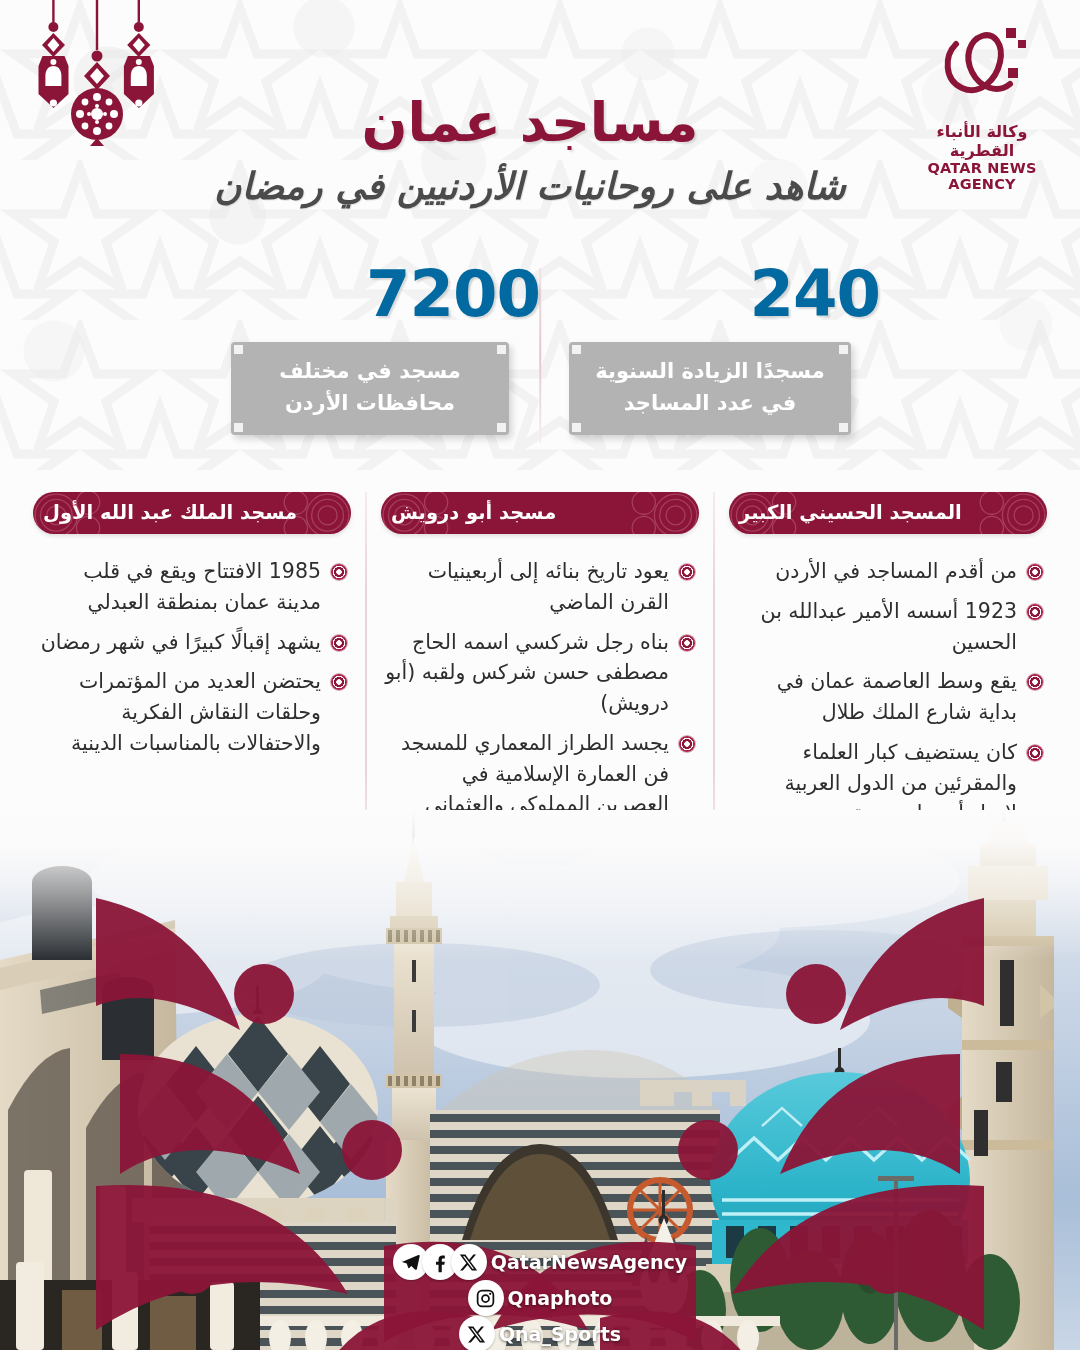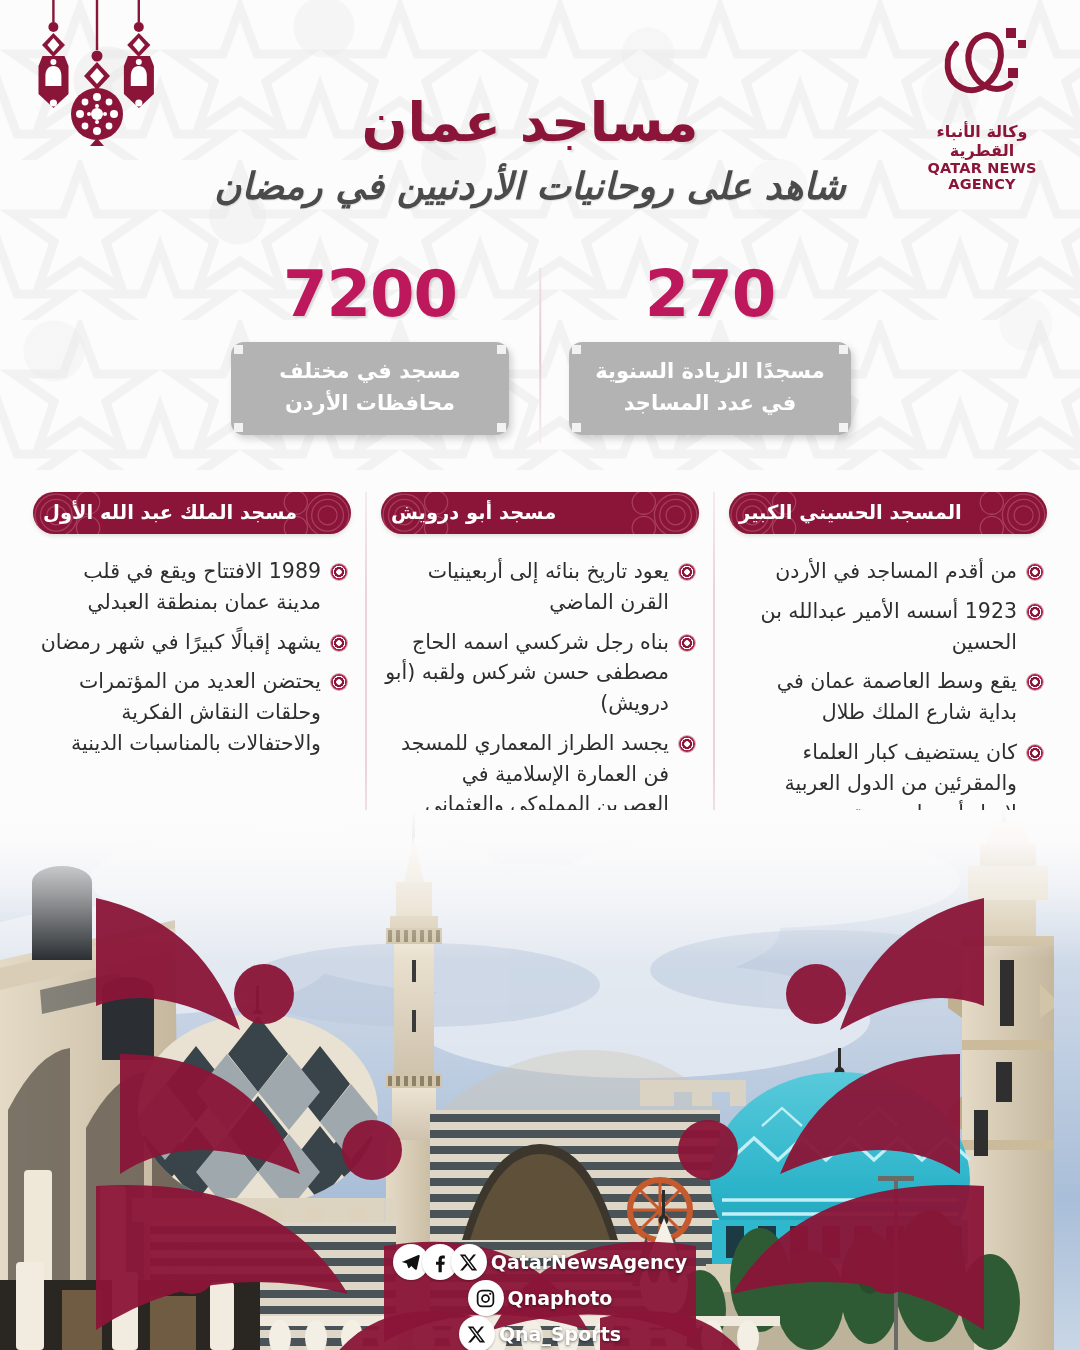--- a/index.html
+++ b/index.html
@@ -49,31 +49,32 @@
   .sub-title{
     font-size:37px;font-weight:bold;color:#4b4b4b;line-height:1.25;
     margin:14px 0 0 0;text-shadow:1px 1px 1px rgba(0,0,0,.10);font-style:italic;
   }
 
   
   .stats{position:absolute;top:262px;left:0;width:1080px;height:200px;display:flex;
          flex-direction:row-reverse;justify-content:center;align-items:flex-start;}
   .stat{width:340px;text-align:center;position:relative;}
   .stat-num{
-    font-size:64px;font-weight:bold;color:#be185d;line-height:1;
+    font-size:64px;font-weight:bold;color:#0369a1;line-height:1;
     letter-spacing:-1px;text-shadow:2px 2px 2px rgba(0,0,0,.14);
     font-family:"DejaVu Sans","Liberation Sans",sans-serif;
+    text-align:right;
   }
   .stat-box{
     position:relative;display:inline-block;margin-top:16px;
     background:#b3b3b3;color:#ffffff;
     padding:14px 26px 16px;min-width:226px;
     font-size:21px;font-weight:600;line-height:1.5;
     box-shadow:3px 4px 7px rgba(0,0,0,.16);
-    border-radius:13px;
+    border-radius:4px;
   }
   .stat-box .corner{position:absolute;width:9px;height:9px;background:#f3f2f2;}
   .stat-box .c-tl{top:3px;left:3px;}
   .stat-box .c-tr{top:3px;right:3px;}
   .stat-box .c-bl{bottom:3px;left:3px;}
   .stat-box .c-br{bottom:3px;right:3px;}
   .stat-divider{
     position:absolute;top:268px;left:50%;transform:translateX(-50%);
     width:1.5px;height:175px;background:linear-gradient(to bottom,#f2e2e6,#e2c6cd,#f7eef0);
   }
@@ -224,21 +225,21 @@
     <div class="stat">
       <div class="stat-num">7200</div>
       <div class="stat-box">
         <span class="corner c-tl"></span><span class="corner c-tr"></span>
         <span class="corner c-bl"></span><span class="corner c-br"></span>
         <div>مسجد في مختلف</div>
         <div>محافظات الأردن</div>
       </div>
     </div>
     <div class="stat">
-      <div class="stat-num">270</div>
+      <div class="stat-num">240</div>
       <div class="stat-box">
         <span class="corner c-tl"></span><span class="corner c-tr"></span>
         <span class="corner c-bl"></span><span class="corner c-br"></span>
         <div>مسجدًا الزيادة السنوية</div>
         <div>في عدد المساجد</div>
       </div>
     </div>
   </div>
 
   <div class="cards">
@@ -255,21 +256,21 @@
             <circle cx="278" cy="22" r="15"></circle>
               <circle cx="278" cy="22" r="9"></circle>
               <circle cx="278" cy="22" r="20"></circle>
             <circle cx="248" cy="10" r="11"></circle>
               <circle cx="248" cy="34" r="11"></circle>
           </g>
         </svg>
         <span class="lbl">مسجد الملك عبد الله الأول</span>
       </div>
       <ul class="bullets">
-        <li><span class="dot"></span><span>1989 الافتتاح ويقع في قلب مدينة عمان بمنطقة العبدلي</span></li>
+        <li><span class="dot"></span><span>1985 الافتتاح ويقع في قلب مدينة عمان بمنطقة العبدلي</span></li>
         <li><span class="dot"></span><span>يشهد إقبالًا كبيرًا في شهر رمضان</span></li>
         <li><span class="dot"></span><span>يحتضن العديد من المؤتمرات وحلقات النقاش الفكرية والاحتفالات بالمناسبات الدينية</span></li>
       </ul>
     </div>
 
     <div class="card-sep"></div>
 
     <div class="card">
       <div class="card-head">
         <svg class="hp" viewBox="0 0 300 44" preserveAspectRatio="none">

